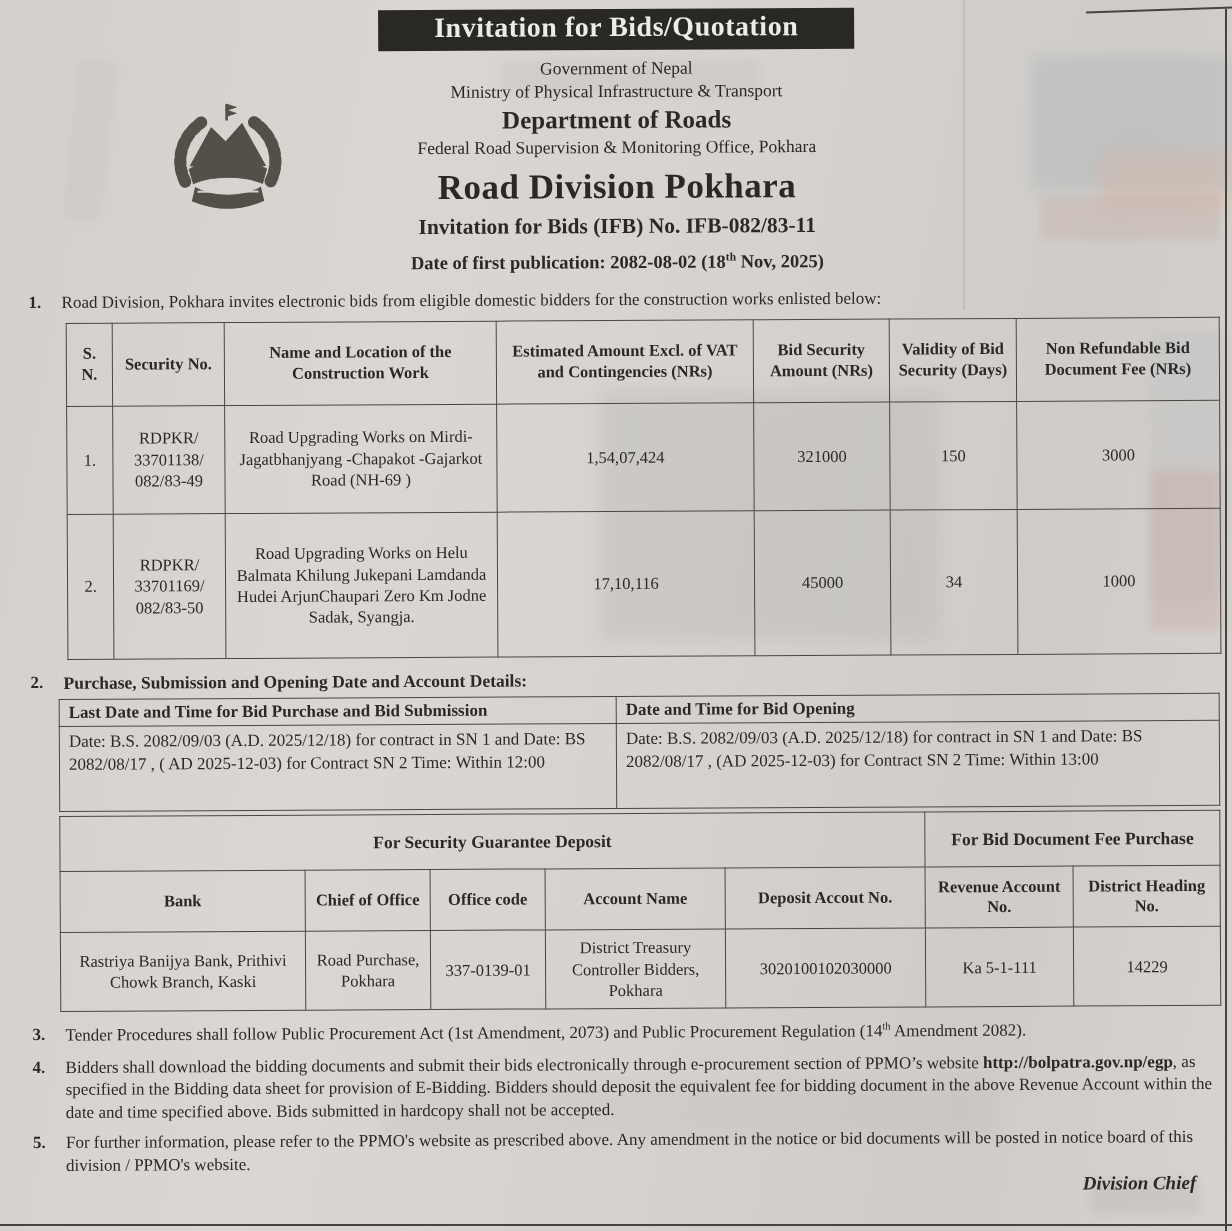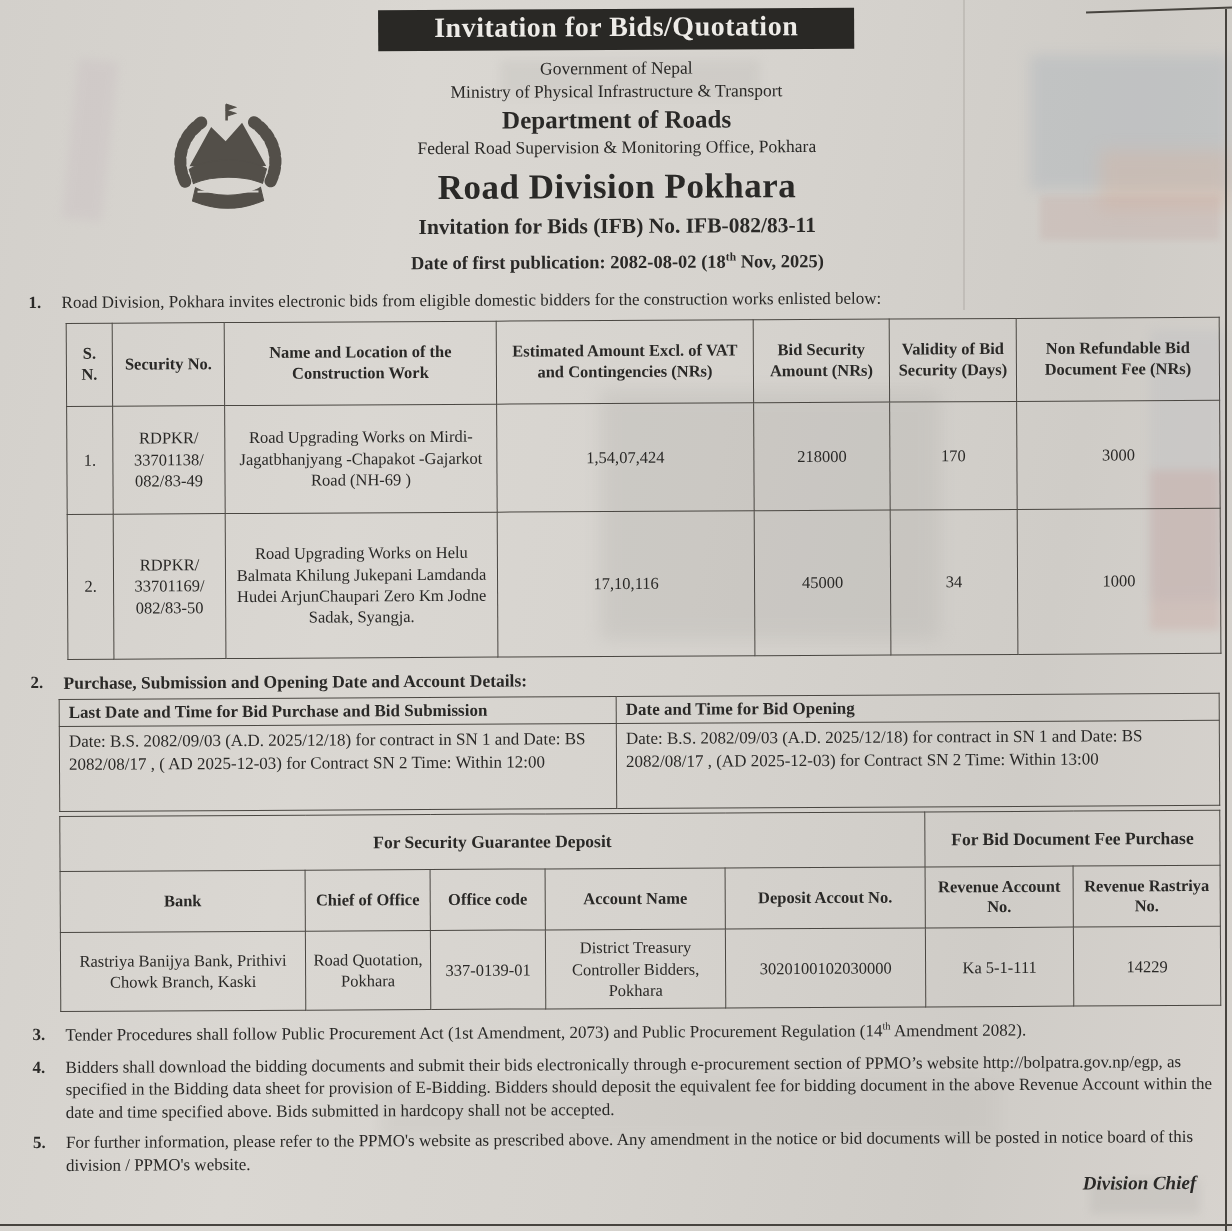--- a/index.html
+++ b/index.html
@@ -41,21 +41,21 @@
   
   .item{display:flex;font-size:17px;line-height:1.33;padding-left:27px;padding-right:16px;}
   .item .num{flex:0 0 33px;font-weight:bold;}
   .item .txt{flex:1;}
   .i1{margin-top:15px;}
   .i2{margin-top:12px;}
   .i2 .txt{font-weight:bold;font-size:17.5px;}
   .i3{margin-top:12px;}
   .i4{margin-top:9px;}
   .i5{margin-top:8px;}
-  .bold-url{font-weight:normal;}
+  .bold-url{font-weight:bold;}
   
   table{border-collapse:collapse;table-layout:fixed;background:transparent;}
   th,td{border:1.6px solid #4a4742;padding:2px 5px;vertical-align:middle;overflow:hidden;}
   .t-works{margin:8px 0 0 64px;width:1153px;}
   .t-works th{font-size:16.5px;font-weight:bold;text-align:center;line-height:1.25;white-space:pre-line;height:78px;}
   .t-works td{font-size:16.5px;text-align:center;line-height:1.3;}
   .t-works tr.r1 td{height:103px;}
   .t-works tr.r2 td{height:140px;}
   .t-lower{margin:4px 0 0 55px;width:1160px;}
   .t-lower th{font-size:17px;text-align:left;padding:3px 9px;}
@@ -140,22 +140,22 @@
         <th>Validity of Bid Security (Days)</th>
         <th>Non Refundable Bid Document Fee (NRs)</th>
       </tr>
     </thead>
     <tbody>
       <tr class="r1">
         <td>1.</td>
         <td>RDPKR/ 33701138/ 082/83-49</td>
         <td>Road Upgrading Works on Mirdi-Jagatbhanjyang -Chapakot -Gajarkot Road (NH-69 )</td>
         <td>1,54,07,424</td>
-        <td>218000</td>
-        <td>170</td>
+        <td>321000</td>
+        <td>150</td>
         <td>3000</td>
       </tr>
       <tr class="r2">
         <td>2.</td>
         <td>RDPKR/ 33701169/ 082/83-50</td>
         <td>Road Upgrading Works on Helu Balmata Khilung Jukepani Lamdanda Hudei ArjunChaupari Zero Km Jodne Sadak, Syangja.</td>
         <td>17,10,116</td>
         <td>45000</td>
         <td>34</td>
         <td>1000</td>
@@ -202,27 +202,27 @@
         <th class="grp" colspan="5">For Security Guarantee Deposit</th>
         <th class="grp" colspan="2">For Bid Document Fee Purchase</th>
       </tr>
       <tr>
         <th class="sub">Bank</th>
         <th class="sub">Chief of Office</th>
         <th class="sub">Office code</th>
         <th class="sub">Account Name</th>
         <th class="sub">Deposit Accout No.</th>
         <th class="sub">Revenue Account No.</th>
-        <th class="sub">Revenue Rastriya No.</th>
+        <th class="sub">District Heading No.</th>
       </tr>
     </thead>
     <tbody>
       <tr>
         <td>Rastriya Banijya Bank, Prithivi Chowk Branch, Kaski</td>
-        <td>Road Quotation, Pokhara</td>
+        <td>Road Purchase, Pokhara</td>
         <td>337-0139-01</td>
         <td>District Treasury Controller Bidders, Pokhara</td>
         <td>3020100102030000</td>
         <td>Ka 5-1-111</td>
         <td>14229</td>
       </tr>
     </tbody>
   </table>
 
   <div class="item i3">

